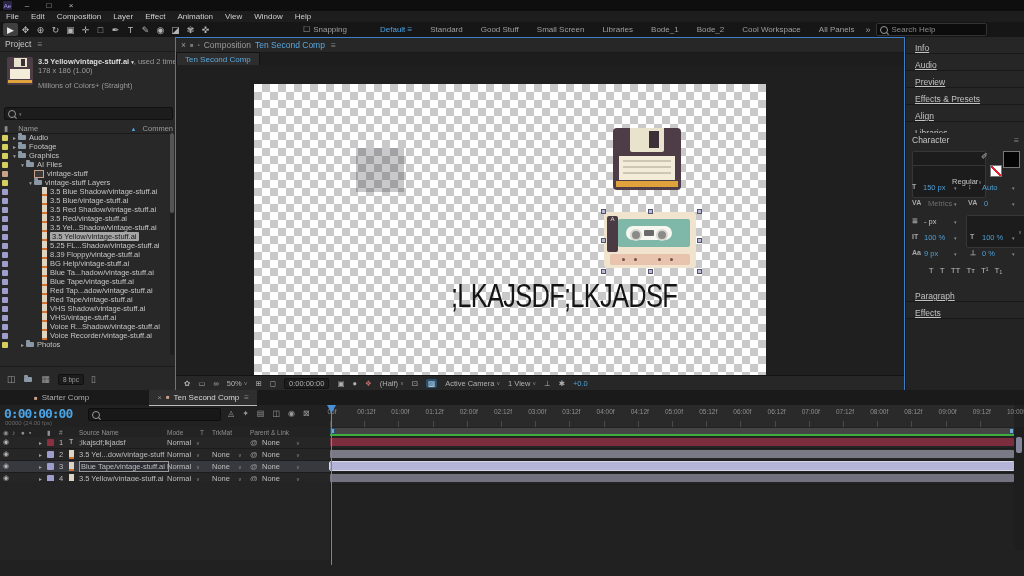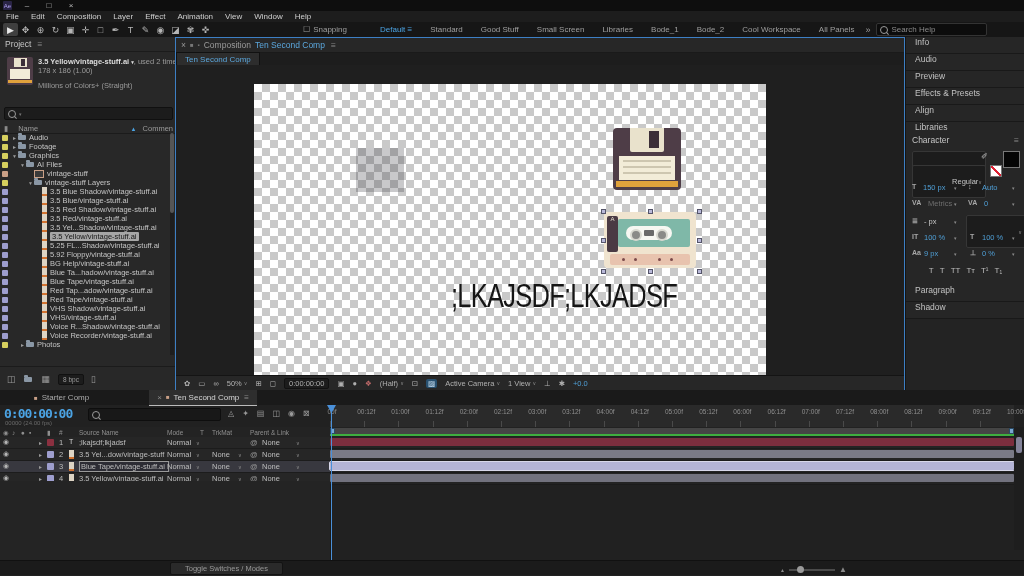--- a/index.html
+++ b/index.html
@@ -75,21 +75,21 @@
   .handle{position:absolute;width:5px;height:5px;background:#b9b9d9;border:1px solid #55556a;box-sizing:border-box;}
   #comp-text{position:absolute;left:150px;top:192px;width:320px;text-align:center;color:#151515;
      font-size:34px;font-family:"Liberation Sans",sans-serif;letter-spacing:-1px;transform:scaleX(.75);white-space:nowrap;}
   #comp-toolbar{position:absolute;left:0;top:337px;width:728px;height:14px;background:#272727;border-top:1px solid #141414;display:flex;align-items:center;color:#b0b0b0;font-size:7.5px;white-space:nowrap;}
   .ct{margin-left:8px;display:flex;align-items:center;}
   .ct .dd{color:#8a8a8a;font-size:5px;margin-left:2px;}
   .blueval{color:#4f9fd6;}
   .bluebox{background:#28506f;border-radius:2px;padding:0 2px;color:#cfe4f4;}
   
   #rightstack{left:905px;top:37px;width:119px;height:353px;background:#232323;border-left:1px solid #141414;}
-  .rp-head{height:16px;display:flex;align-items:flex-start;padding-left:9px;color:#c2c2c2;font-size:8.5px;border-bottom:1px solid #191919;background:#262626;}
+  .rp-head{height:16px;display:flex;align-items:flex-end;padding-left:9px;color:#c2c2c2;font-size:8.5px;border-bottom:1px solid #191919;background:#262626;text-decoration:underline;}
   #char-panel{position:absolute;left:0;top:96px;width:119px;height:152px;background:#262626;border-bottom:1px solid #191919;}
   #char-head{height:14px;display:flex;align-items:center;padding:0 6px;color:#c6c6c6;font-size:8.5px;}
   .cselect{height:11px;background:#1c1c1c;border:1px solid #363636;border-radius:2px;display:flex;align-items:center;justify-content:flex-end;padding:10px 3px;color:#c6c6c6;font-size:7.5px;}
   .cicon{color:#a8a8a8;font-size:7px;font-weight:bold;}
   .cval{font-size:7.5px;}
   .cdd{color:#8a8a8a;font-size:5px;}
   #swatches{position:absolute;left:84px;top:18px;width:30px;height:26px;}
   #swatch-stroke{position:absolute;left:0;bottom:0;width:10px;height:10px;background:#fff;border:1px solid #777;
      background-image:linear-gradient(45deg,transparent 44%,#d23 44%,#d23 58%,transparent 58%);}
   #swatch-fill{position:absolute;right:0;top:0;width:15px;height:15px;background:#050505;border:1px solid #777;}
@@ -329,21 +329,21 @@
           <span style="width: 24px; flex: 0 0 auto;"></span>
           <span class="twirl"></span>
           <span class="ai-ic"></span>
           <span class="tlabel">5.25 FL...Shadow/vintage-stuff.ai</span>
         </div>
         <div class="titem">
           <span class="chip" style="background: rgb(158, 158, 206);"></span>
           <span style="width: 24px; flex: 0 0 auto;"></span>
           <span class="twirl"></span>
           <span class="ai-ic"></span>
-          <span class="tlabel">5.92 Floppy/vintage-stuff.ai</span>
+          <span class="tlabel">8.39 Floppy/vintage-stuff.ai</span>
         </div>
         <div class="titem">
           <span class="chip" style="background: rgb(158, 158, 206);"></span>
           <span style="width: 24px; flex: 0 0 auto;"></span>
           <span class="twirl"></span>
           <span class="ai-ic"></span>
           <span class="tlabel">BG Help/vintage-stuff.ai</span>
         </div>
         <div class="titem">
           <span class="chip" style="background: rgb(158, 158, 206);"></span>
@@ -584,21 +584,21 @@
       <span class="cicon abs" style="left:64px;top:116px">⊥</span>
       <span class="cval blueval abs" style="left:76px;top:116px">0 %</span>
       <span class="cdd abs" style="left:106px;top:118px">▾</span>
       <div id="faux-row" class="abs" style="left:0;top:132px;width:119px;text-align:center"><span class="fauxbtn">T</span><span class="fauxbtn">T</span><span class="fauxbtn">TT</span><span class="fauxbtn">Tᴛ</span><span class="fauxbtn">T¹</span><span class="fauxbtn">T₁</span></div>
     </div>
     <div id="right-bottom" class="abs" style="left:0;top:248px;width:119px">
         <div class="rp-head">
           <span>Paragraph</span>
         </div>
         <div class="rp-head">
-          <span>Shadow</span>
+          <span>Effects</span>
         </div>
       </div>
   </div>
 
   <div id="timeline" class="abs">
     <div id="tl-tabs">
         <span style="width: 26px;"></span>
         <span class="tl-tab">
           <span style="font-size: 6px; color: rgb(202, 160, 135); margin-right: 4px;">■</span>
           <span>Starter Comp</span>
@@ -718,24 +718,14 @@
         </div>
         <div class="bar-row">
           <div class="bar" style="background: rgb(114, 114, 126);"></div>
         </div>
       </div>
     <div id="playhead-line"></div>
     <div id="playhead-cap"></div>
     <div id="tl-vscroll">
         <div class="thumb"></div>
       </div>
-    <div id="tl-footer">
-      <span id="toggle-btn">Toggle Switches / Modes</span>
-      <span id="zoom-slider">
-        <span style="font-size:5px">▲</span>
-        <span id="zoom-track">
-            <span id="zoom-knob"></span>
-          </span>
-        <span style="font-size:8px">▲</span>
-      </span>
-    </div>
   </div>
 </div>
 
 </body></html>

